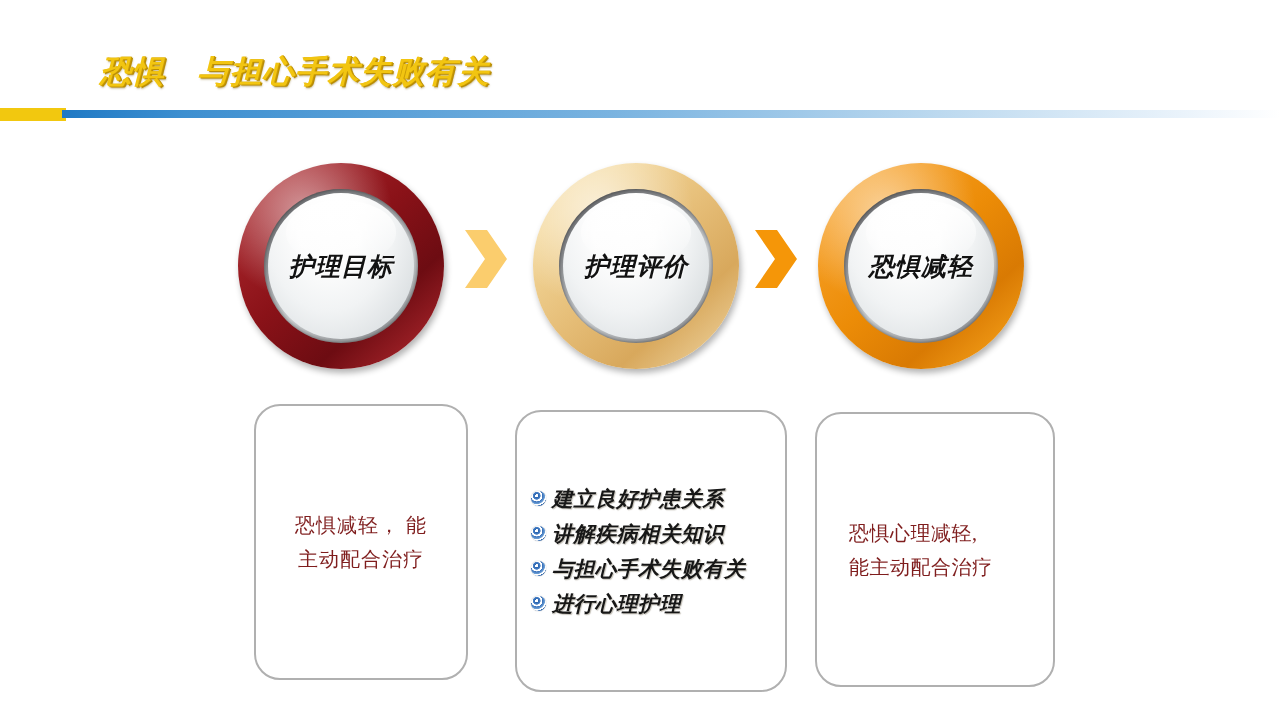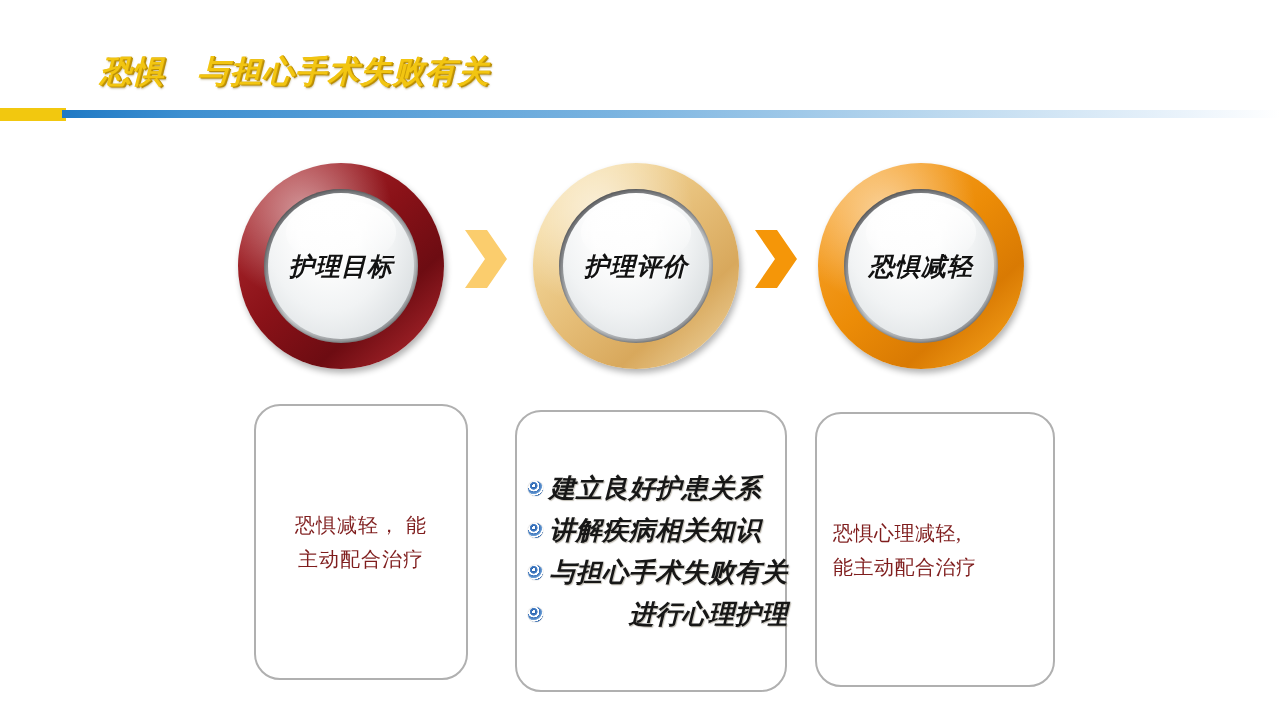--- a/index.html
+++ b/index.html
@@ -201,43 +201,43 @@
     font-family: "Liberation Serif", "DejaVu Serif", serif;
     font-size: 20px;
     line-height: 34px;
     color: #7f1d1d;
     text-align: center;
     white-space: pre-line;
     letter-spacing: 1px;
   }
   #box-eval .box-text {
     text-align: left;
-    padding-left: 16px;
+    padding-left: 32px;
     letter-spacing: 0.5px;
   }
 
   .bullet-list {
     list-style: none;
     margin: 0;
     padding: 0 0 0 14px;
     width: 100%;
   }
   .bullet-item {
     display: flex;
     align-items: baseline;
     margin: 0 0 7px 0;
     font-family: Liberation Sans, sans-serif;
-    font-size: 26px;
+    font-size: 21px;
     font-weight: bold;
     font-style: italic;
     color: #171717;
     letter-spacing: 0.5px;
     text-shadow: 1px 1px 1px rgba(120,110,90,.45);
   }
-  .bullet-item:last-child { margin-bottom: 0; text-align: right; }
+  .bullet-item:last-child { margin-bottom: 0; }
   .bullet-mark {
     flex: 0 0 auto;
     width: 15px;
     height: 15px;
     margin-right: 6px;
     align-self: center;
     border-radius: 50%;
     background: radial-gradient(circle at 38% 32%,
        #ffffff 0%, #ffffff 11%,
        #2a63ad 12%, #4a82c8 26%,

